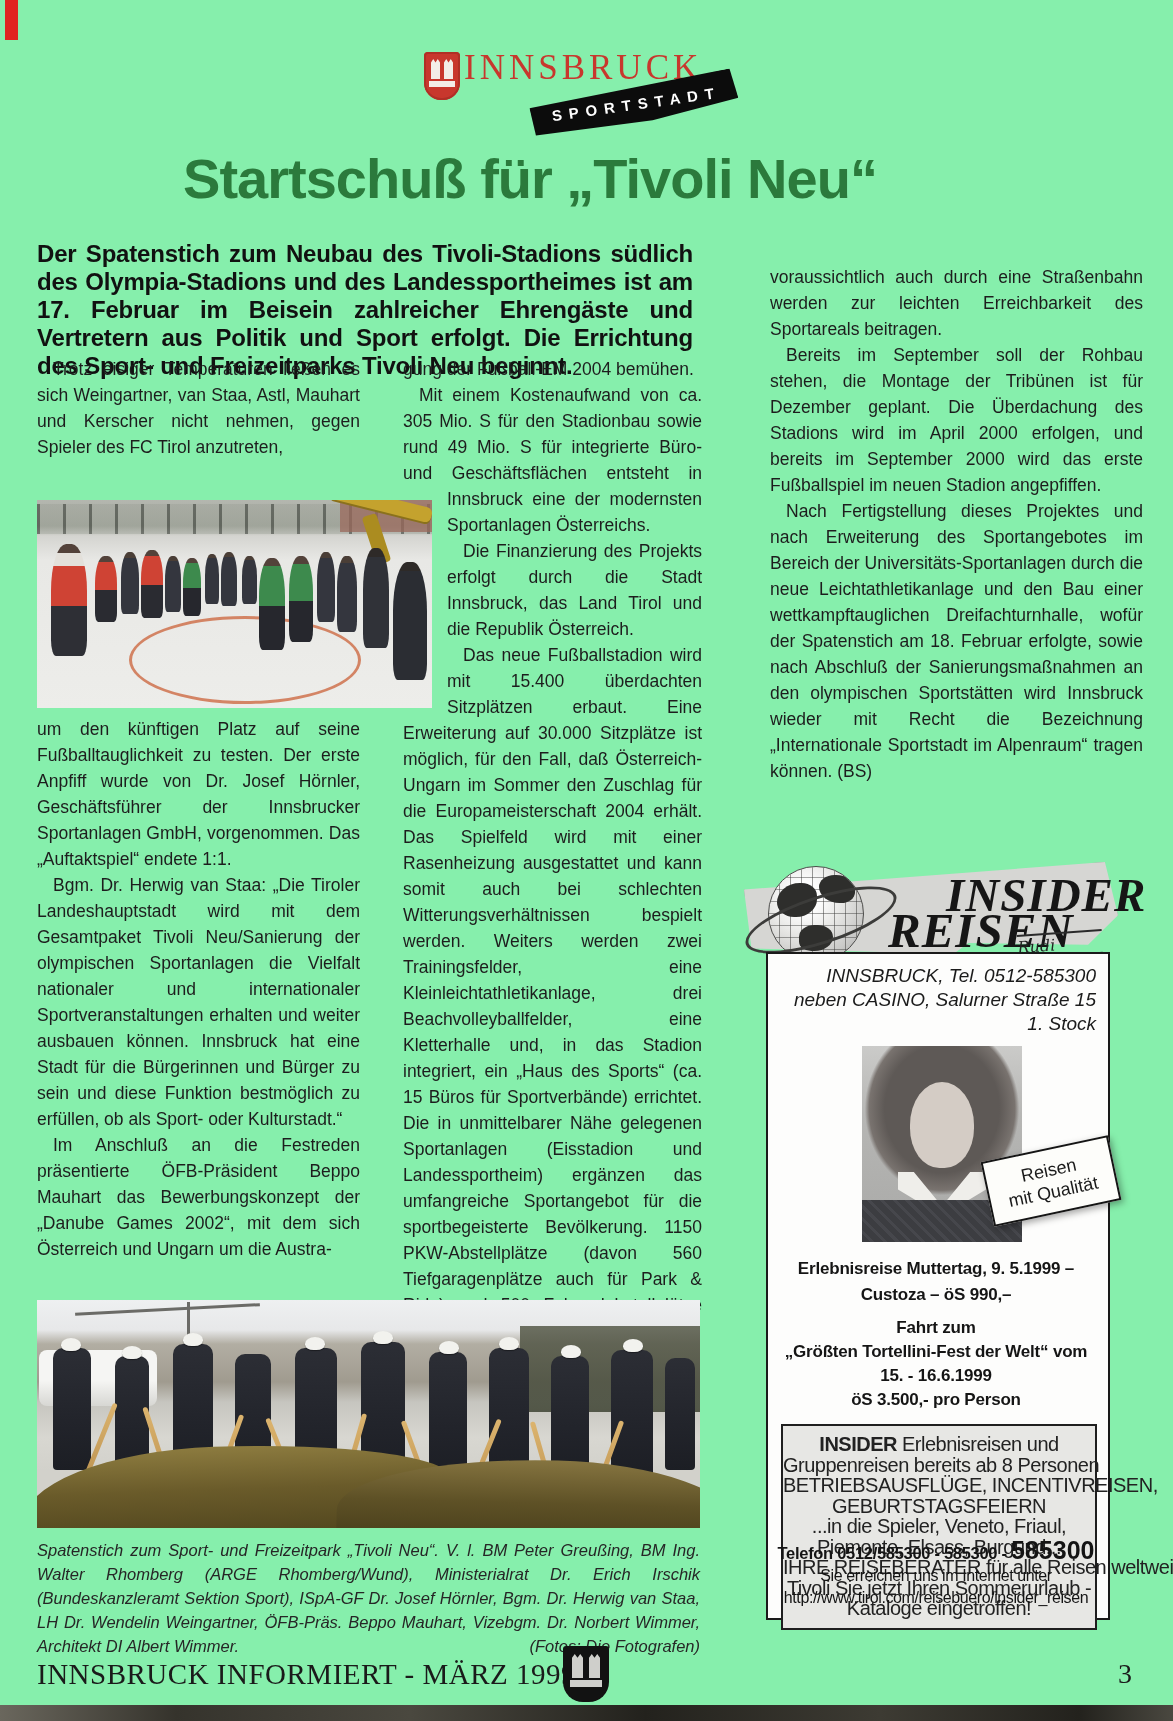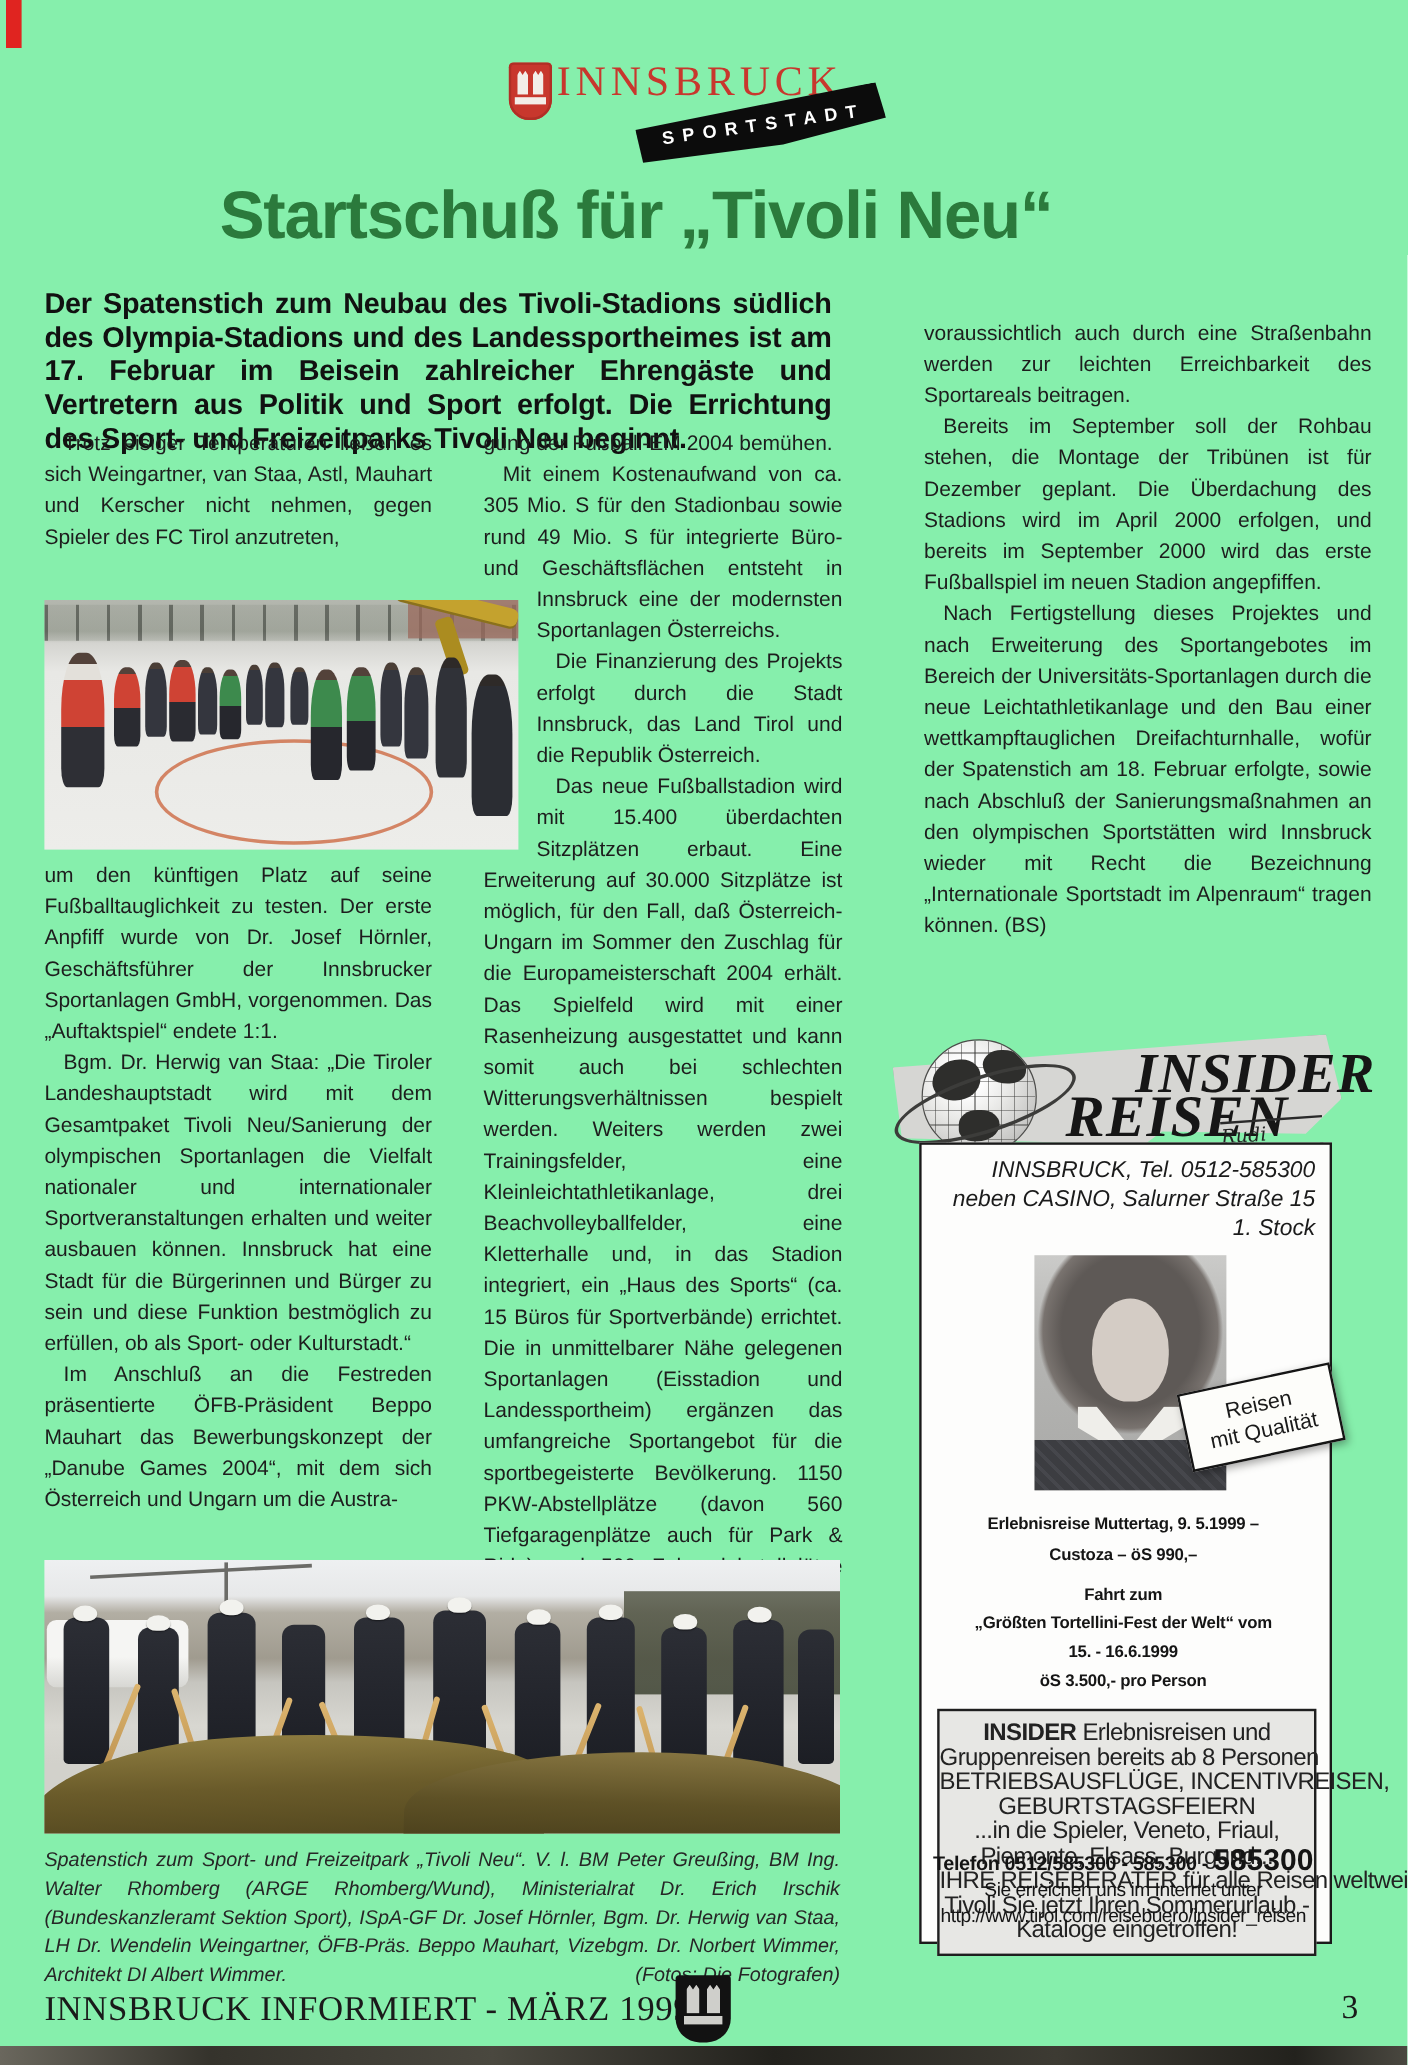--- a/index.html
+++ b/index.html
@@ -79,21 +79,21 @@
   .pw-hair {position:absolute; left:2px; top:0px; width:156px; height:150px;
             background:radial-gradient(ellipse at 50% 42%, #5e5956 0 52%, #79736f 66%, transparent 70%);}
   .pw-face {position:absolute; left:48px; top:36px; width:64px; height:86px; background:#d4ccc5; border-radius:50% 50% 46% 46%;}
   .pw-collar {position:absolute; left:36px; top:126px; width:88px; height:44px; background:#efeeea;
             clip-path:polygon(0 0,18% 0,50% 78%,82% 0,100% 0,100% 40%,50% 100%,0 40%);}
   .pw-jacket {position:absolute; left:0; bottom:0; width:100%; height:42px;
             background:repeating-linear-gradient(45deg,#3c3d41 0 6px,#46474c 6px 9px);}
   .badge {width:126px; height:62px; background:#fdfdfa; border:2px solid #151515; transform:rotate(-12deg);
           box-shadow:2px 3px 7px rgba(0,0,0,.35); display:flex; flex-direction:column; align-items:center; justify-content:center;}
   .badge div {font-size:18px; line-height:22px; color:#1a1a1a;}
-  .ad-offer {width:332px; text-align:center; font-weight:bold; font-size:14px; letter-spacing:-0.2px;
+  .ad-offer {width:332px; text-align:center; font-weight:bold; font-size:17px; letter-spacing:-0.2px;
              line-height:26px; color:#151515; white-space:nowrap;}
   .ad-graybox {width:312px; background:#e7e7e4; border:2px solid #1f1f1f; padding:8px 0 9px 0; text-align:center;}
   .gb-line {font-size:20px; line-height:20.5px; letter-spacing:-0.5px; color:#222; white-space:nowrap;}
   .ad-tel {width:336px; text-align:center; color:#141414;}
   .tel-line {font-weight:bold; font-size:16.5px; letter-spacing:-0.3px; white-space:nowrap;}
   .tel-big {font-size:25px; letter-spacing:0;}
   .net-line {font-size:16px; letter-spacing:-0.4px; line-height:22px; white-space:nowrap;}
 
   
   .footer-issue {font-family:"Liberation Serif", serif; font-size:29px; letter-spacing:0.5px; color:#1a1a1a;}
@@ -166,21 +166,21 @@
 
   <div class="abs coltext" style="left:770px; top:264px; width:373px;">
     <p>voraussichtlich auch durch eine Straßenbahn werden zur leichten Erreichbarkeit des Sportareals beitragen.</p>
     <p class="ind">Bereits im September soll der Rohbau stehen, die Montage der Tribünen ist für Dezember geplant. Die Überdachung des Stadions wird im April 2000 erfolgen, und bereits im September 2000 wird das erste Fußballspiel im neuen Stadion angepfiffen.</p>
     <p class="ind">Nach Fertigstellung dieses Projektes und nach Erweiterung des Sportangebotes im Bereich der Universitäts-Sportanlagen durch die neue Leichtathletikanlage und den Bau einer wettkampftauglichen Dreifachturnhalle, wofür der Spatenstich am 18. Februar erfolgte, sowie nach Abschluß der Sanierungsmaßnahmen an den olympischen Sportstätten wird Innsbruck wieder mit Recht die Bezeichnung „Internationale Sportstadt im Alpenraum“ tragen können. (BS)</p>
   </div>
 
   <div class="abs coltext" style="left:37px; top:716px; width:323px;">
     <p>um den künftigen Platz auf seine Fußballtauglichkeit zu testen. Der erste Anpfiff wurde von Dr. Josef Hörnler, Geschäftsführer der Innsbrucker Sportanlagen GmbH, vorgenommen. Das „Auftaktspiel“ endete 1:1.</p>
     <p class="ind">Bgm. Dr. Herwig van Staa: „Die Tiroler Landeshauptstadt wird mit dem Gesamtpaket Tivoli Neu/Sanierung der olympischen Sportanlagen die Vielfalt nationaler und internationaler Sportveranstaltungen erhalten und weiter ausbauen können. Innsbruck hat eine Stadt für die Bürgerinnen und Bürger zu sein und diese Funktion bestmöglich zu erfüllen, ob als Sport- oder Kulturstadt.“</p>
-    <p class="ind">Im Anschluß an die Festreden präsentierte ÖFB-Präsident Beppo Mauhart das Bewerbungskonzept der „Danube Games 2004“, mit dem sich Österreich und Ungarn um die Austra-</p>
+    <p class="ind">Im Anschluß an die Festreden präsentierte ÖFB-Präsident Beppo Mauhart das Bewerbungskonzept der „Danube Games 2002“, mit dem sich Österreich und Ungarn um die Austra-</p>
   </div>
 
   <div class="abs photo2" style="left:37px; top:1300px;">
     <div class="p2-crane1"></div>
     <div class="p2-crane2"></div>
     <div class="p2-truck"></div>
     <div class="p2-trees"></div>
     <div class="sfg" style="left:16px;top:48px;width:38px;height:122px;"></div>
     <div class="sfg" style="left:78px;top:56px;width:34px;height:118px;"></div>
     <div class="sfg" style="left:136px;top:44px;width:40px;height:130px;"></div>

